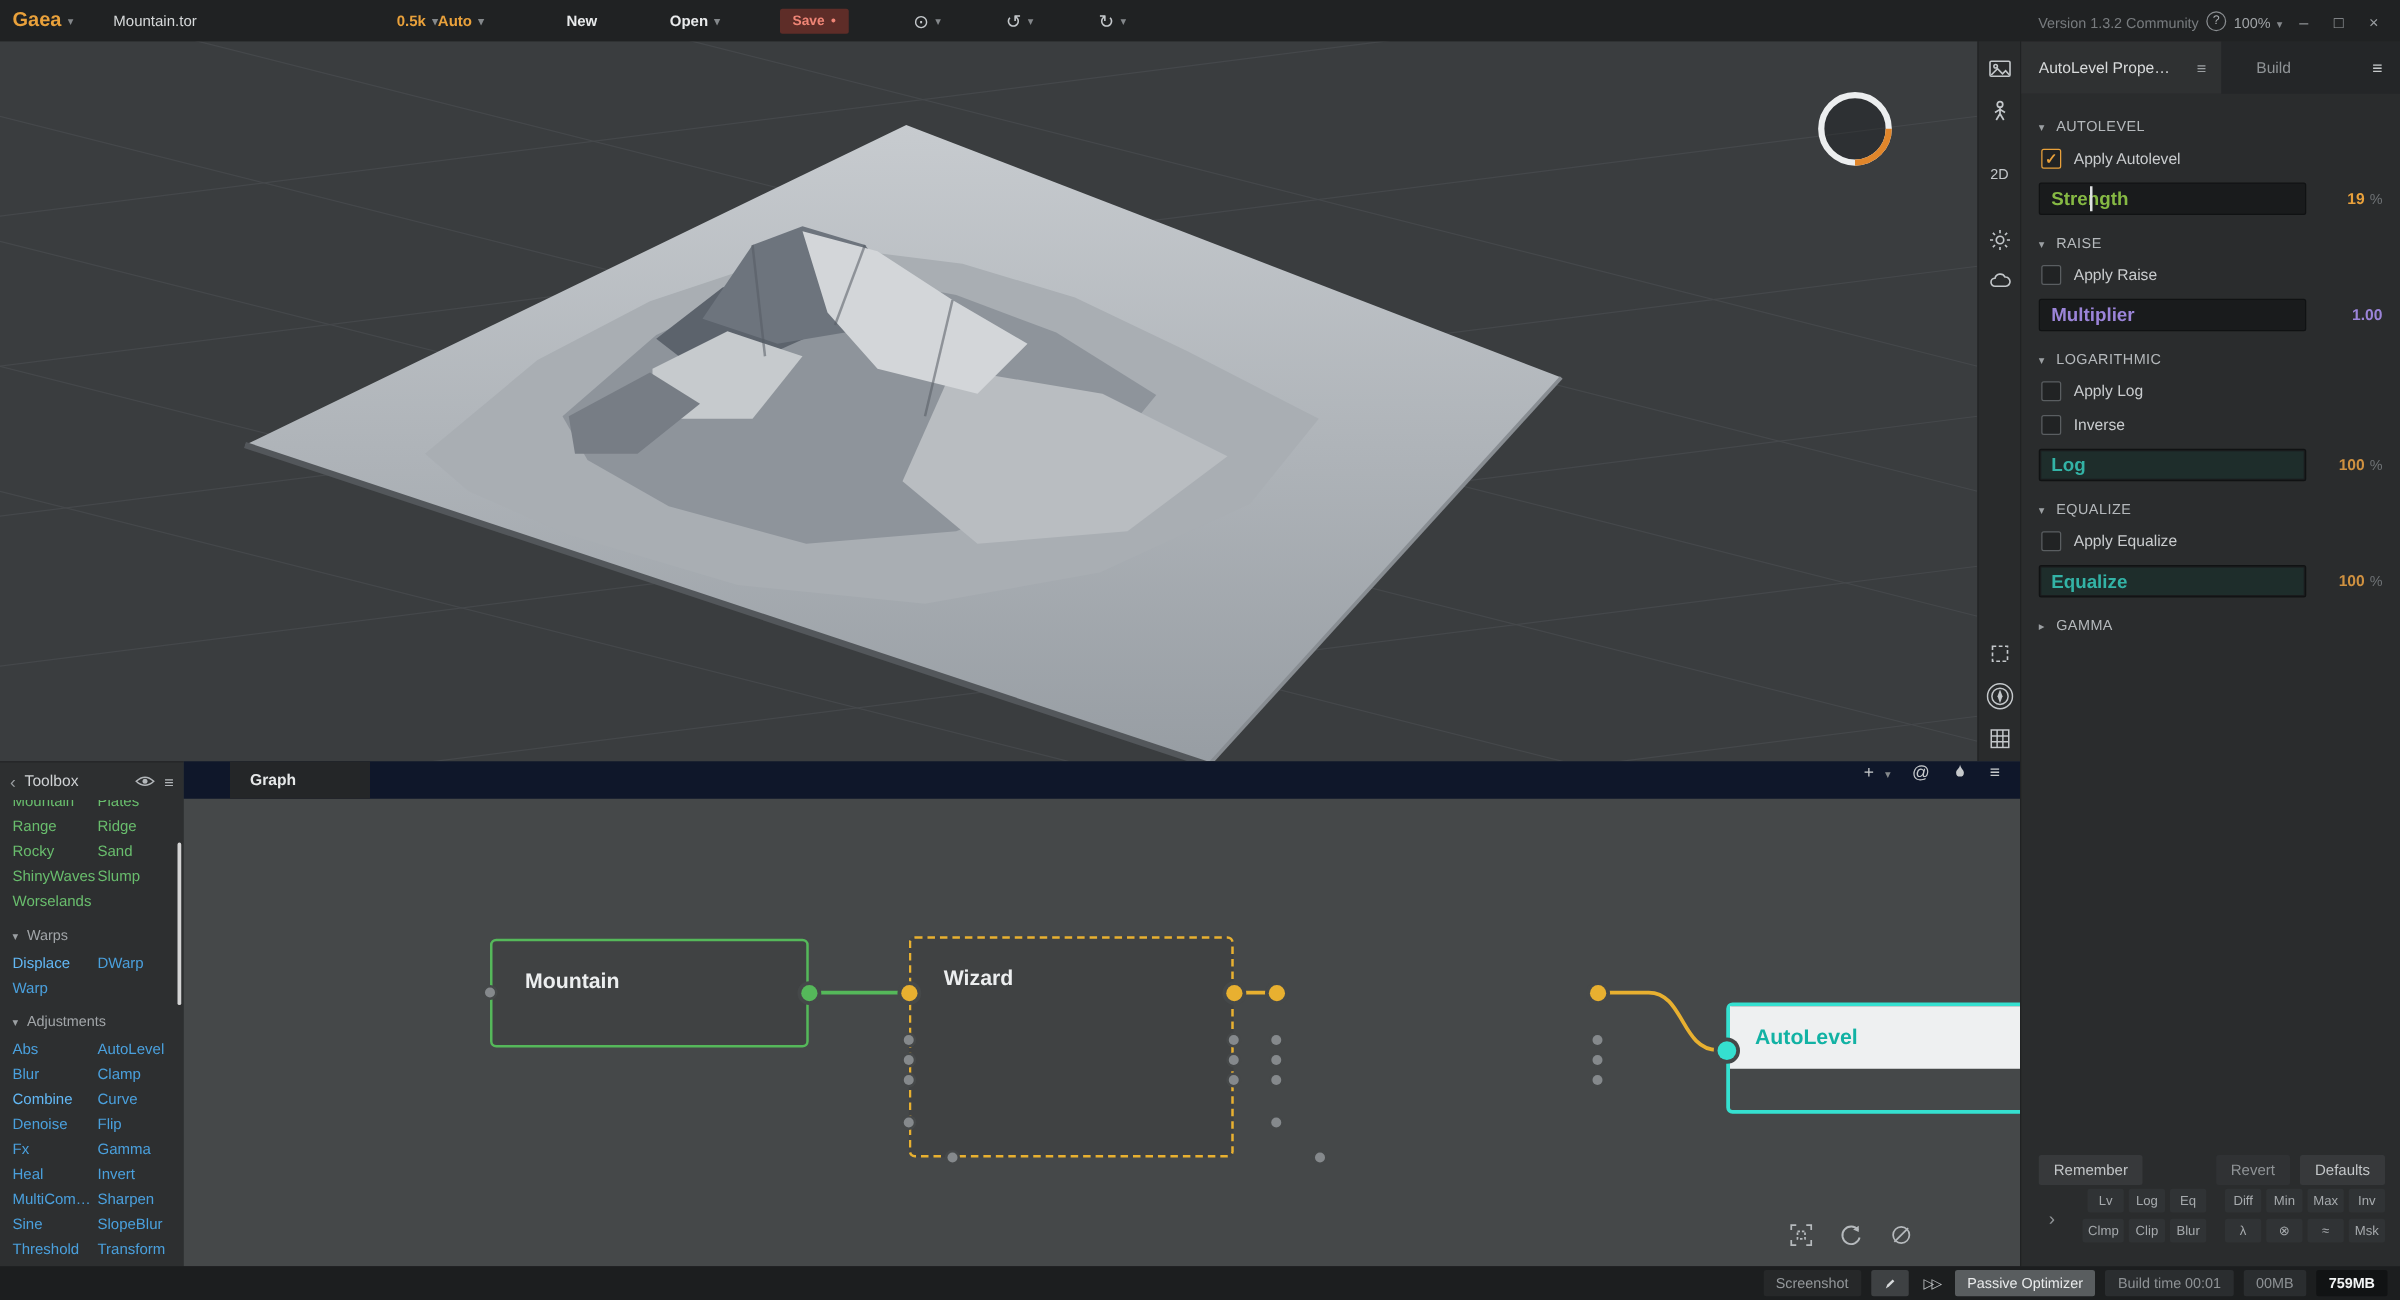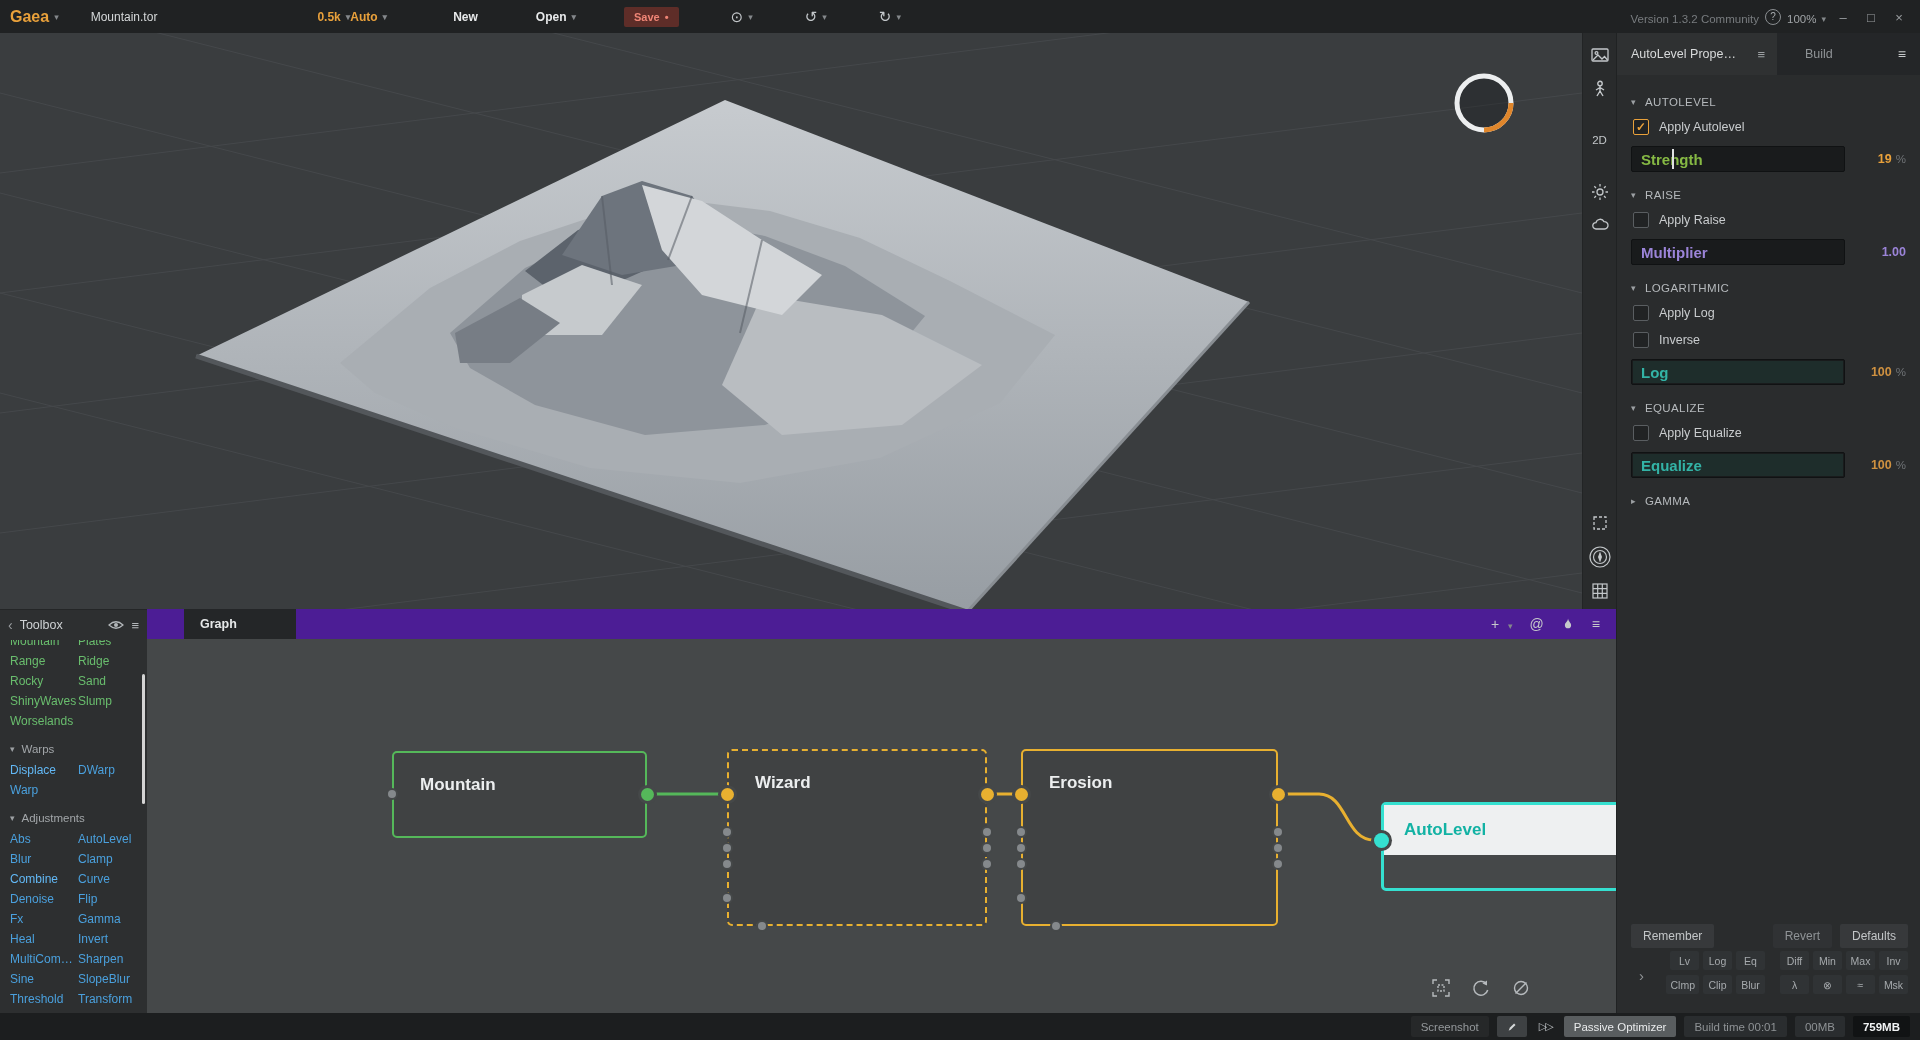--- a/index.html
+++ b/index.html
@@ -42,21 +42,21 @@
   .tbx-row.cut{margin-top:-9px}
   .tbx-row span:first-child{width:68px}
   .tbx-green span{color:#69bd6d}
   .tbx-blue span{color:#4aa0dd}
   .tbx-row span.hl{font-weight:normal;color:#62b8f5}
   .tbx-sec{display:flex;gap:7px;align-items:center;color:#a2a6a9;font-size:11.5px;margin:12px 0 5px}
   .tbx-scroll{position:absolute;right:2px;top:64px;width:3px;height:130px;background:#d4d4d4;border-radius:2px}
 
   
   #graphpanel{position:absolute;left:147px;top:609px;width:1469px;height:404px;background:#454849}
-  #graphhead{height:30px;background:#4c1d95;display:flex;align-items:center}
+  #graphhead{height:30px;background:#0f172a;display:flex;align-items:flex-start}
   .graph-tab{margin-left:37px;height:30px;width:112px;background:#242628;color:#e6e8e9;font-size:12.5px;font-weight:bold;display:flex;align-items:center;padding-left:16px}
   .graph-icons{margin-left:auto;display:flex;align-items:center;gap:17px;margin-right:16px;color:#c6c9cb;font-size:14px}
   #graphcanvas{position:relative;width:1469px;height:374px;overflow:hidden}
   #wires{position:absolute;inset:0;z-index:1}
   .node{position:absolute;border-radius:5px;background:rgba(0,0,0,0.07);z-index:2}
   .nlabel{position:absolute;top:22px;left:26px;font-size:17px;font-weight:bold;color:#eceeef}
   #node-mountain{left:245px;top:112px;width:255px;height:87px;border:2px solid #55b85a}
   #node-wizard{left:580px;top:110px;width:260px;height:177px;border:2px dashed #e8b030}
   #node-erosion{left:874px;top:110px;width:257px;height:177px;border:2px solid #e8b030}
   #node-autolevel{left:1234px;top:163px;width:262px;height:89px;border:3px solid #35e0d0;background:transparent}
@@ -373,23 +373,20 @@
       <path d="M834,155 L880,155" stroke="#e8b030" stroke-width="3" fill="none"></path>
       <path d="M1125,155 L1172,155 C1200,155 1198,201 1227,201" stroke="#e8b030" stroke-width="3" fill="none"></path>
     </svg>
 
     <div class="node" id="node-mountain">
       <span class="nlabel">Mountain</span>
     </div>
     <div class="node" id="node-wizard">
       <span class="nlabel">Wizard</span>
     </div>
-    <div class="node" id="node-erosion">
-      <span class="nlabel">Erosion</span>
-    </div>
     <div class="node" id="node-autolevel">
       <div class="alhead">
         <span>AutoLevel</span>
       </div>
     </div>
 
     <span class="port small" style="left:241px;top:151px"></span>
     <span class="port big green" style="left:494px;top:149px"></span>
     <span class="port big yellow" style="left:574px;top:149px"></span>
     <span class="port small" style="left:576px;top:189px"></span>

